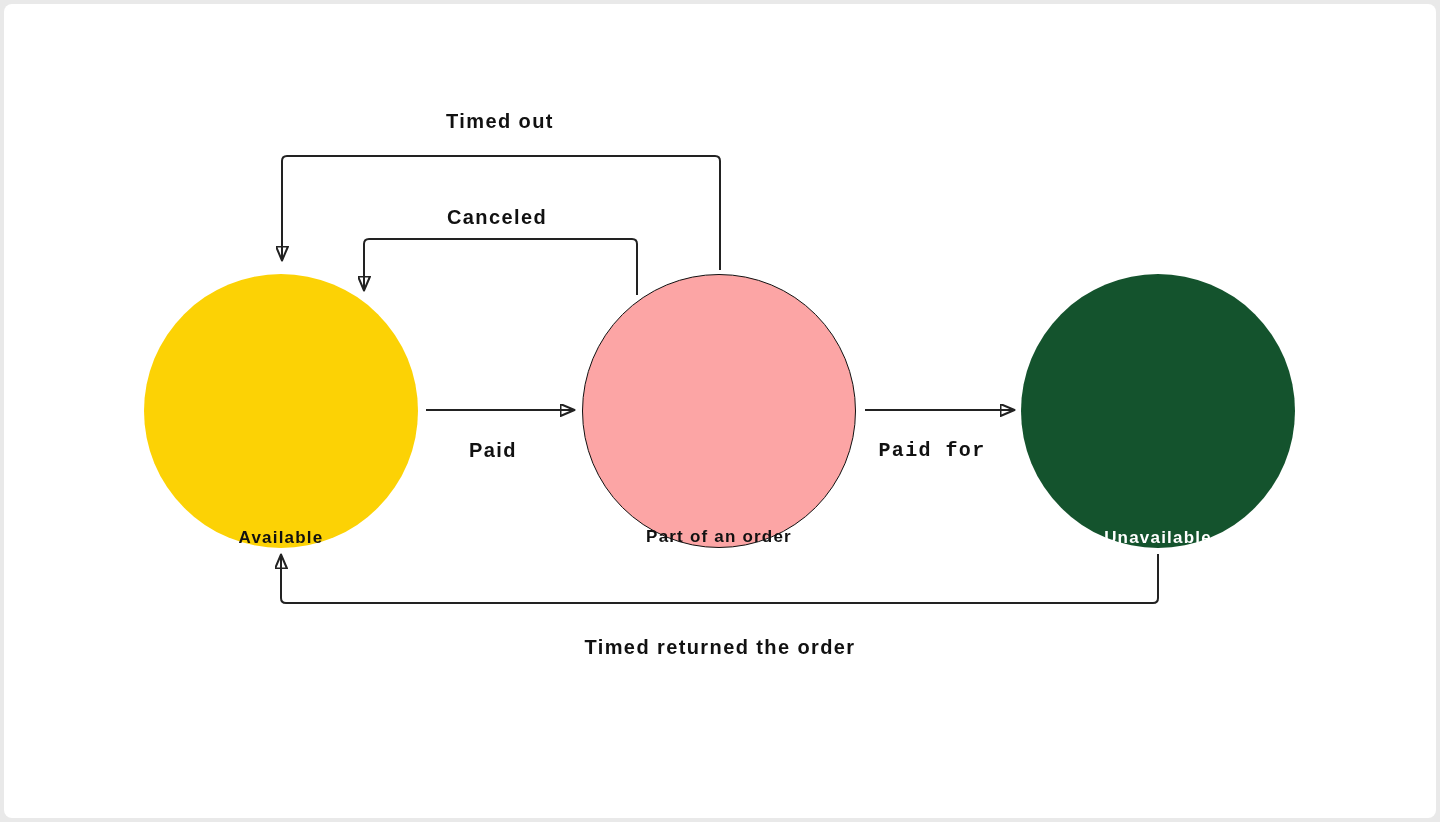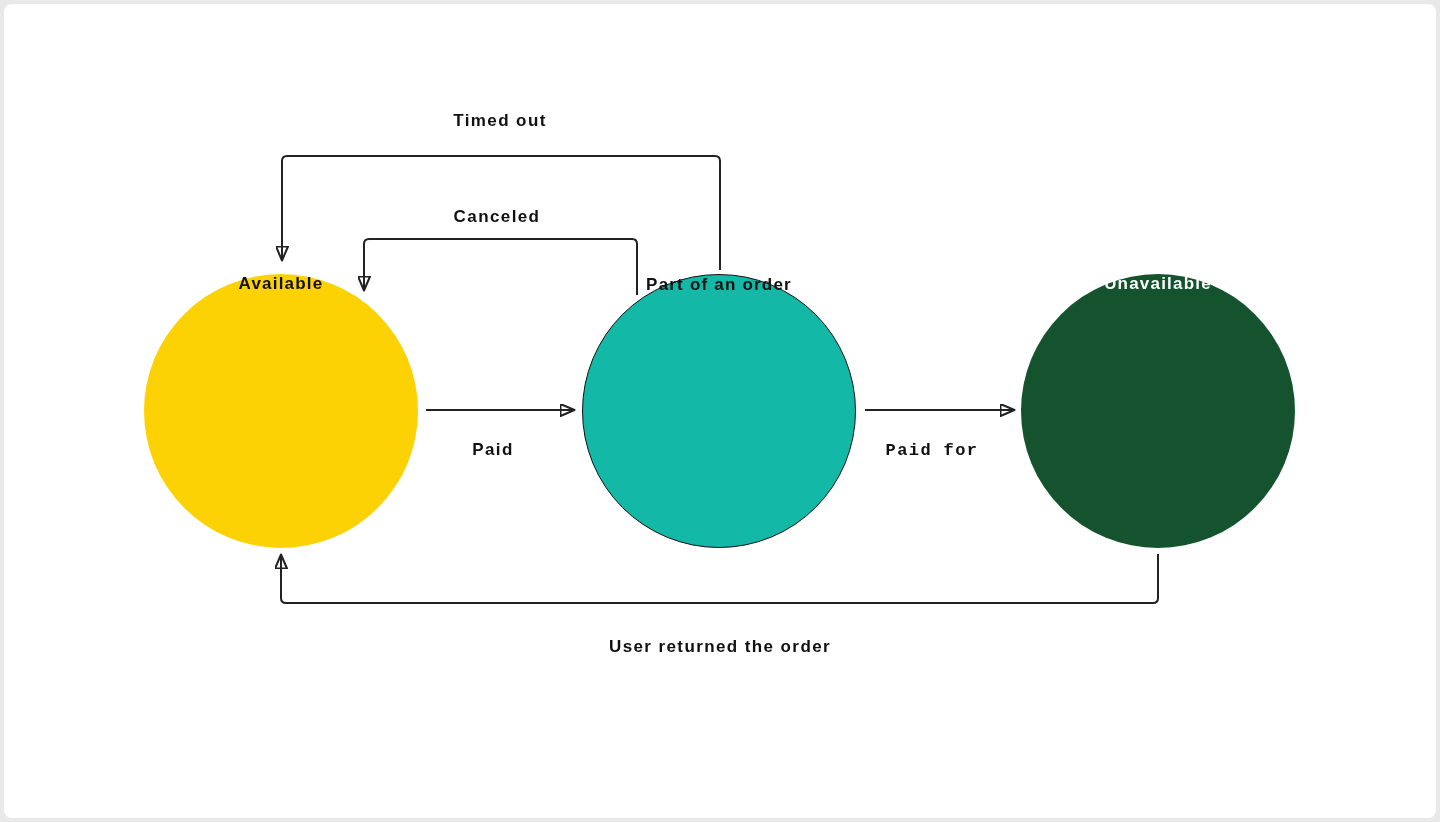--- a/index.html
+++ b/index.html
@@ -28,37 +28,37 @@
     inset: 0;
     width: 1440px;
     height: 822px;
   }
   .node {
     position: absolute;
     width: 274px;
     height: 274px;
     border-radius: 50%;
     display: flex;
-    align-items: flex-start;
+    align-items: flex-end;
     justify-content: center;
     box-sizing: border-box;
   }
   .node-label {
     font-size: 17px;
     font-weight: 700;
     letter-spacing: 1.2px;
     white-space: nowrap;
   }
   .node-available   { left: 144px; top: 274px; background: #FCD205; color: #111111; }
-  .node-order       { left: 582px; top: 274px; background: #14b8a6; color: #111111; border: 1.5px solid #111111; }
+  .node-order       { left: 582px; top: 274px; background: #fca5a5; color: #111111; border: 1.5px solid #111111; }
   .node-unavailable { left: 1021px; top: 274px; background: #14532d; color: #FFFFFF; }
   .edge-label {
     position: absolute;
     transform: translate(-50%, -50%);
-    font-size: 17px;
+    font-size: 20px;
     font-weight: 700;
     letter-spacing: 1.4px;
     color: #111111;
     white-space: nowrap;
   }
   .lbl-timed-out { left: 500px; top: 121px; }
   .lbl-canceled  { left: 497px; top: 217px; }
   .lbl-book      { left: 493px; top: 450px; }
   .lbl-paid-for  { left: 932px; top: 450px; font-family: Liberation Mono, monospace; }
   .lbl-returned  { left: 720px; top: 647px; }
@@ -109,15 +109,15 @@
     </svg>
 
     <div class="edge-label lbl-timed-out">Timed out</div>
 
     <div class="edge-label lbl-canceled">Canceled</div>
 
     <div class="edge-label lbl-book">Paid</div>
 
     <div class="edge-label lbl-paid-for">Paid for</div>
 
-    <div class="edge-label lbl-returned">User returned the order</div>
+    <div class="edge-label lbl-returned">Timed returned the order</div>
   </div>
 </div>
 
 </body></html>

